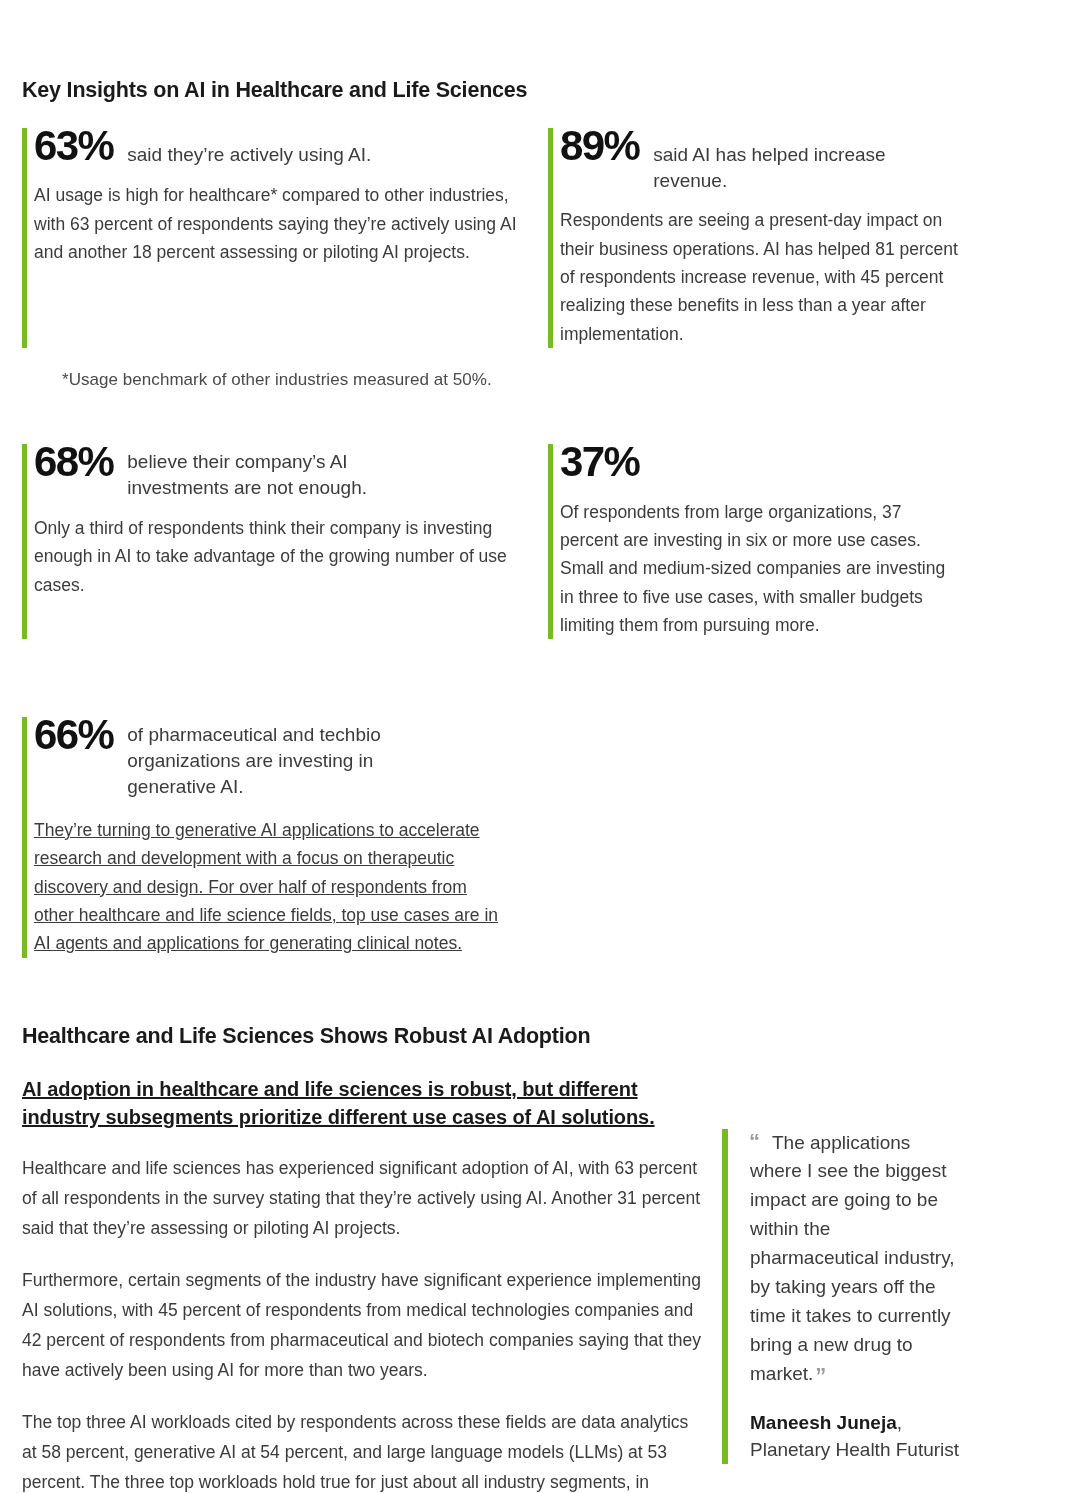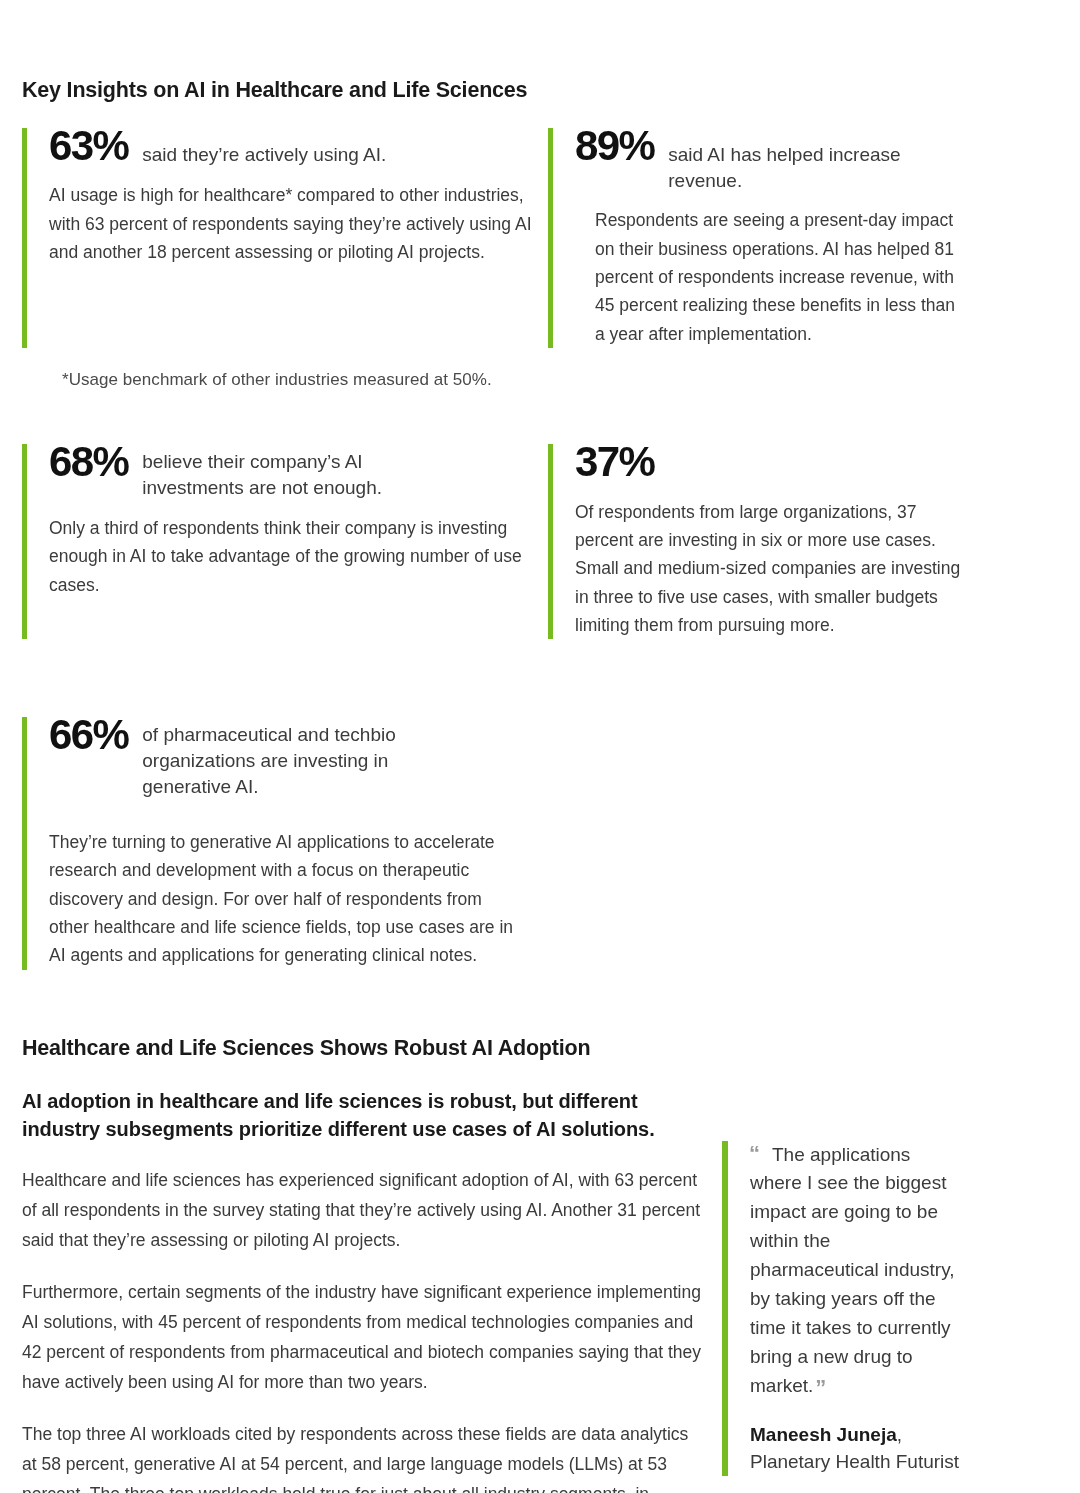--- a/index.html
+++ b/index.html
@@ -35,21 +35,21 @@
   
   .stats-grid {
     display: grid;
     grid-template-columns: 526px 1fr;
     column-gap: 0px;
     margin-top: 20px;
   }
 
   .stat-card {
     position: relative;
-    padding-left: 27px;
+    padding-left: 12px;
     padding-bottom: 4px;
   }
 
   .stat-card .accent-bar {
     position: absolute;
     left: 0;
     top: 4px;
     bottom: 4px;
     width: 5px;
     background: #76bc21;
@@ -119,20 +119,21 @@
   }
 
   .article-deck {
     font-size: 20px;
     font-weight: bold;
     color: #1a1a1a;
     line-height: 1.4;
     margin-top: 26px;
     max-width: 670px;
     letter-spacing: -0.1px;
+    text-decoration: underline;
   }
 
   .article-para {
     font-size: 17.5px;
     line-height: 1.72;
     color: #3b3b3b;
     margin-top: 22px;
     max-width: 690px;
   }
 
@@ -208,21 +209,21 @@
         </div>
         <p class="stat-body">AI usage is high for healthcare* compared to other industries, with 63 percent of respondents saying they’re actively using AI and another 18 percent assessing or piloting AI projects.</p>
       </div>
 
       <div class="stat-card">
         <span class="accent-bar"></span>
         <div class="stat-head">
           <span class="stat-number">89%</span>
           <span class="stat-caption single">said AI has helped increase revenue.</span>
         </div>
-        <p class="stat-body" style="max-width:505px;margin-left:20px;">Respondents are seeing a present-day impact on their business operations. AI has helped 81 percent of respondents increase revenue, with 45 percent realizing these benefits in less than a year after implementation.</p>
+        <p class="stat-body" style="max-width:505px;">Respondents are seeing a present-day impact on their business operations. AI has helped 81 percent of respondents increase revenue, with 45 percent realizing these benefits in less than a year after implementation.</p>
       </div>
 
     </div>
 
     <div class="footnote">*Usage benchmark of other industries measured at 50%.</div>
 
     <div class="stats-grid row-2">
 
       <div class="stat-card">
         <span class="accent-bar"></span>
@@ -244,21 +245,21 @@
     </div>
 
     <div class="stats-grid row-3">
 
       <div class="stat-card">
         <span class="accent-bar"></span>
         <div class="stat-head">
           <span class="stat-number">66%</span>
           <span class="stat-caption" style="max-width:300px;">of pharmaceutical and techbio organizations are investing in generative AI.</span>
         </div>
-        <p class="stat-body" style="max-width:470px; margin-top:28px;">They’re turning to generative AI applications to accelerate research and development with a focus on therapeutic discovery and design. For over half of respondents from other healthcare and life science fields, top use cases are in AI agents and applications for generating clinical notes.</p>
+        <p class="stat-body" style="max-width:470px; margin-top:16px;text-decoration:underline;">They’re turning to generative AI applications to accelerate research and development with a focus on therapeutic discovery and design. For over half of respondents from other healthcare and life science fields, top use cases are in AI agents and applications for generating clinical notes.</p>
       </div>
 
       <div></div>
 
     </div>
 
   </div>
 
   <div class="article">
 

